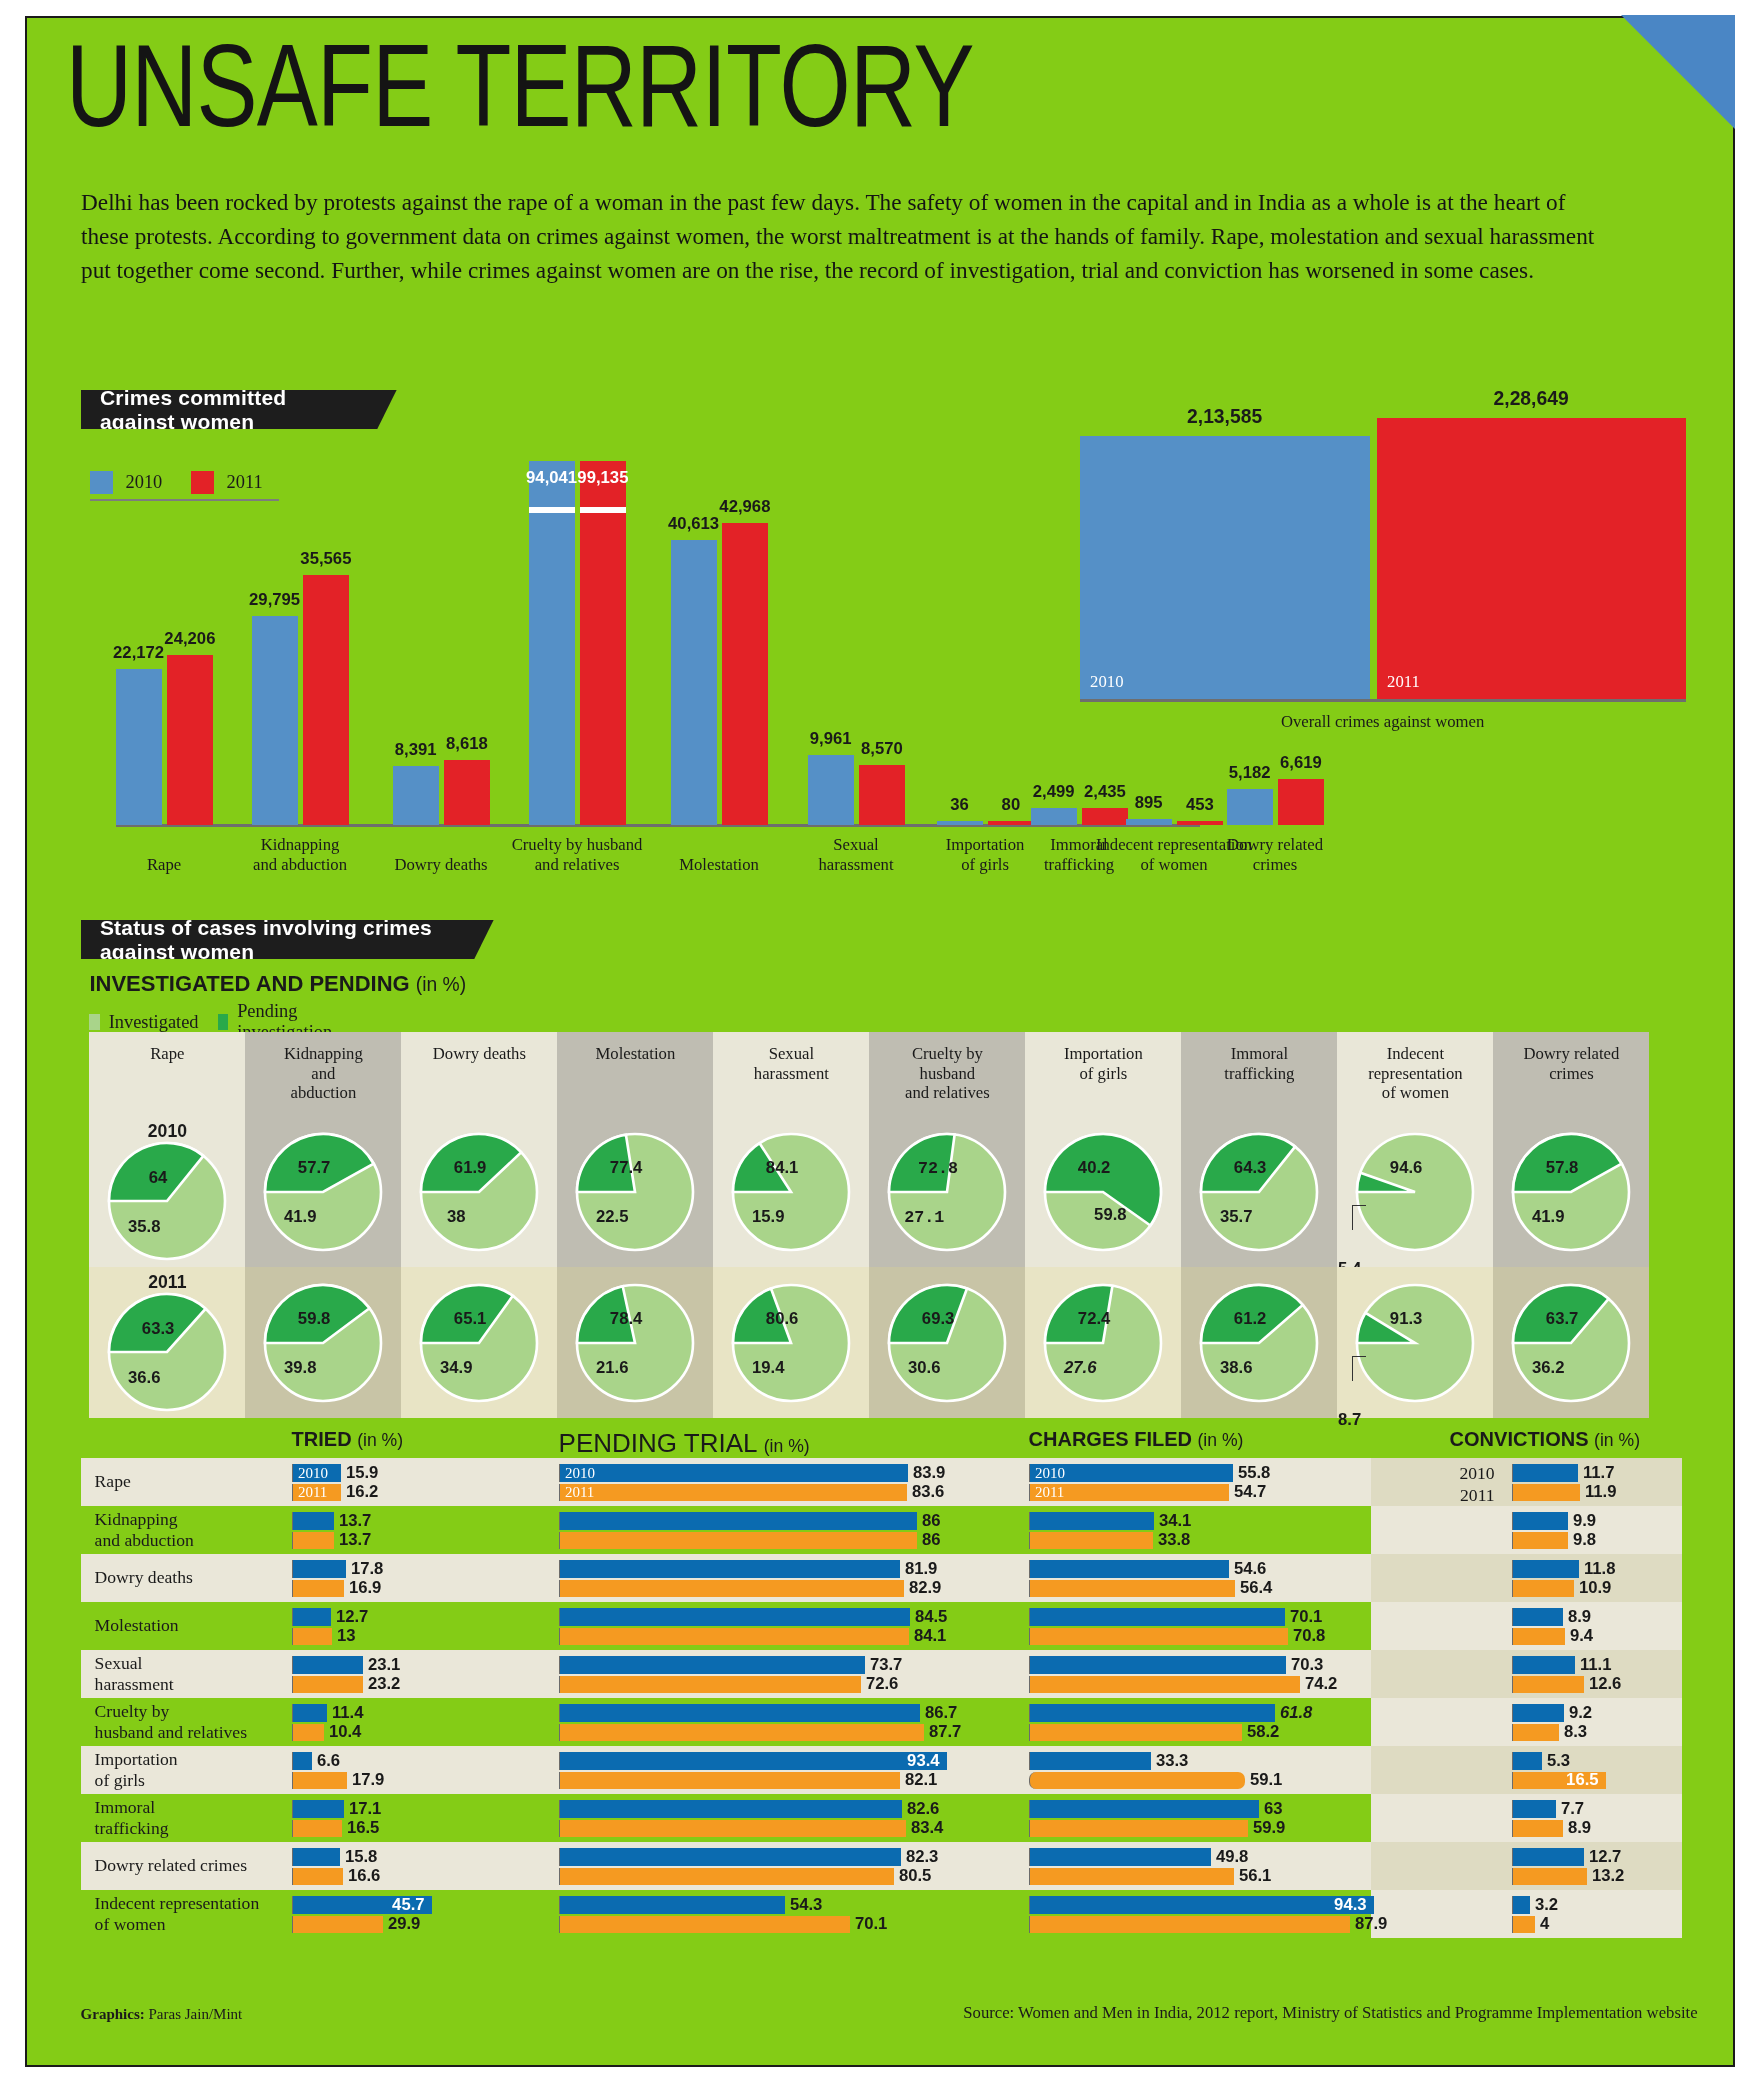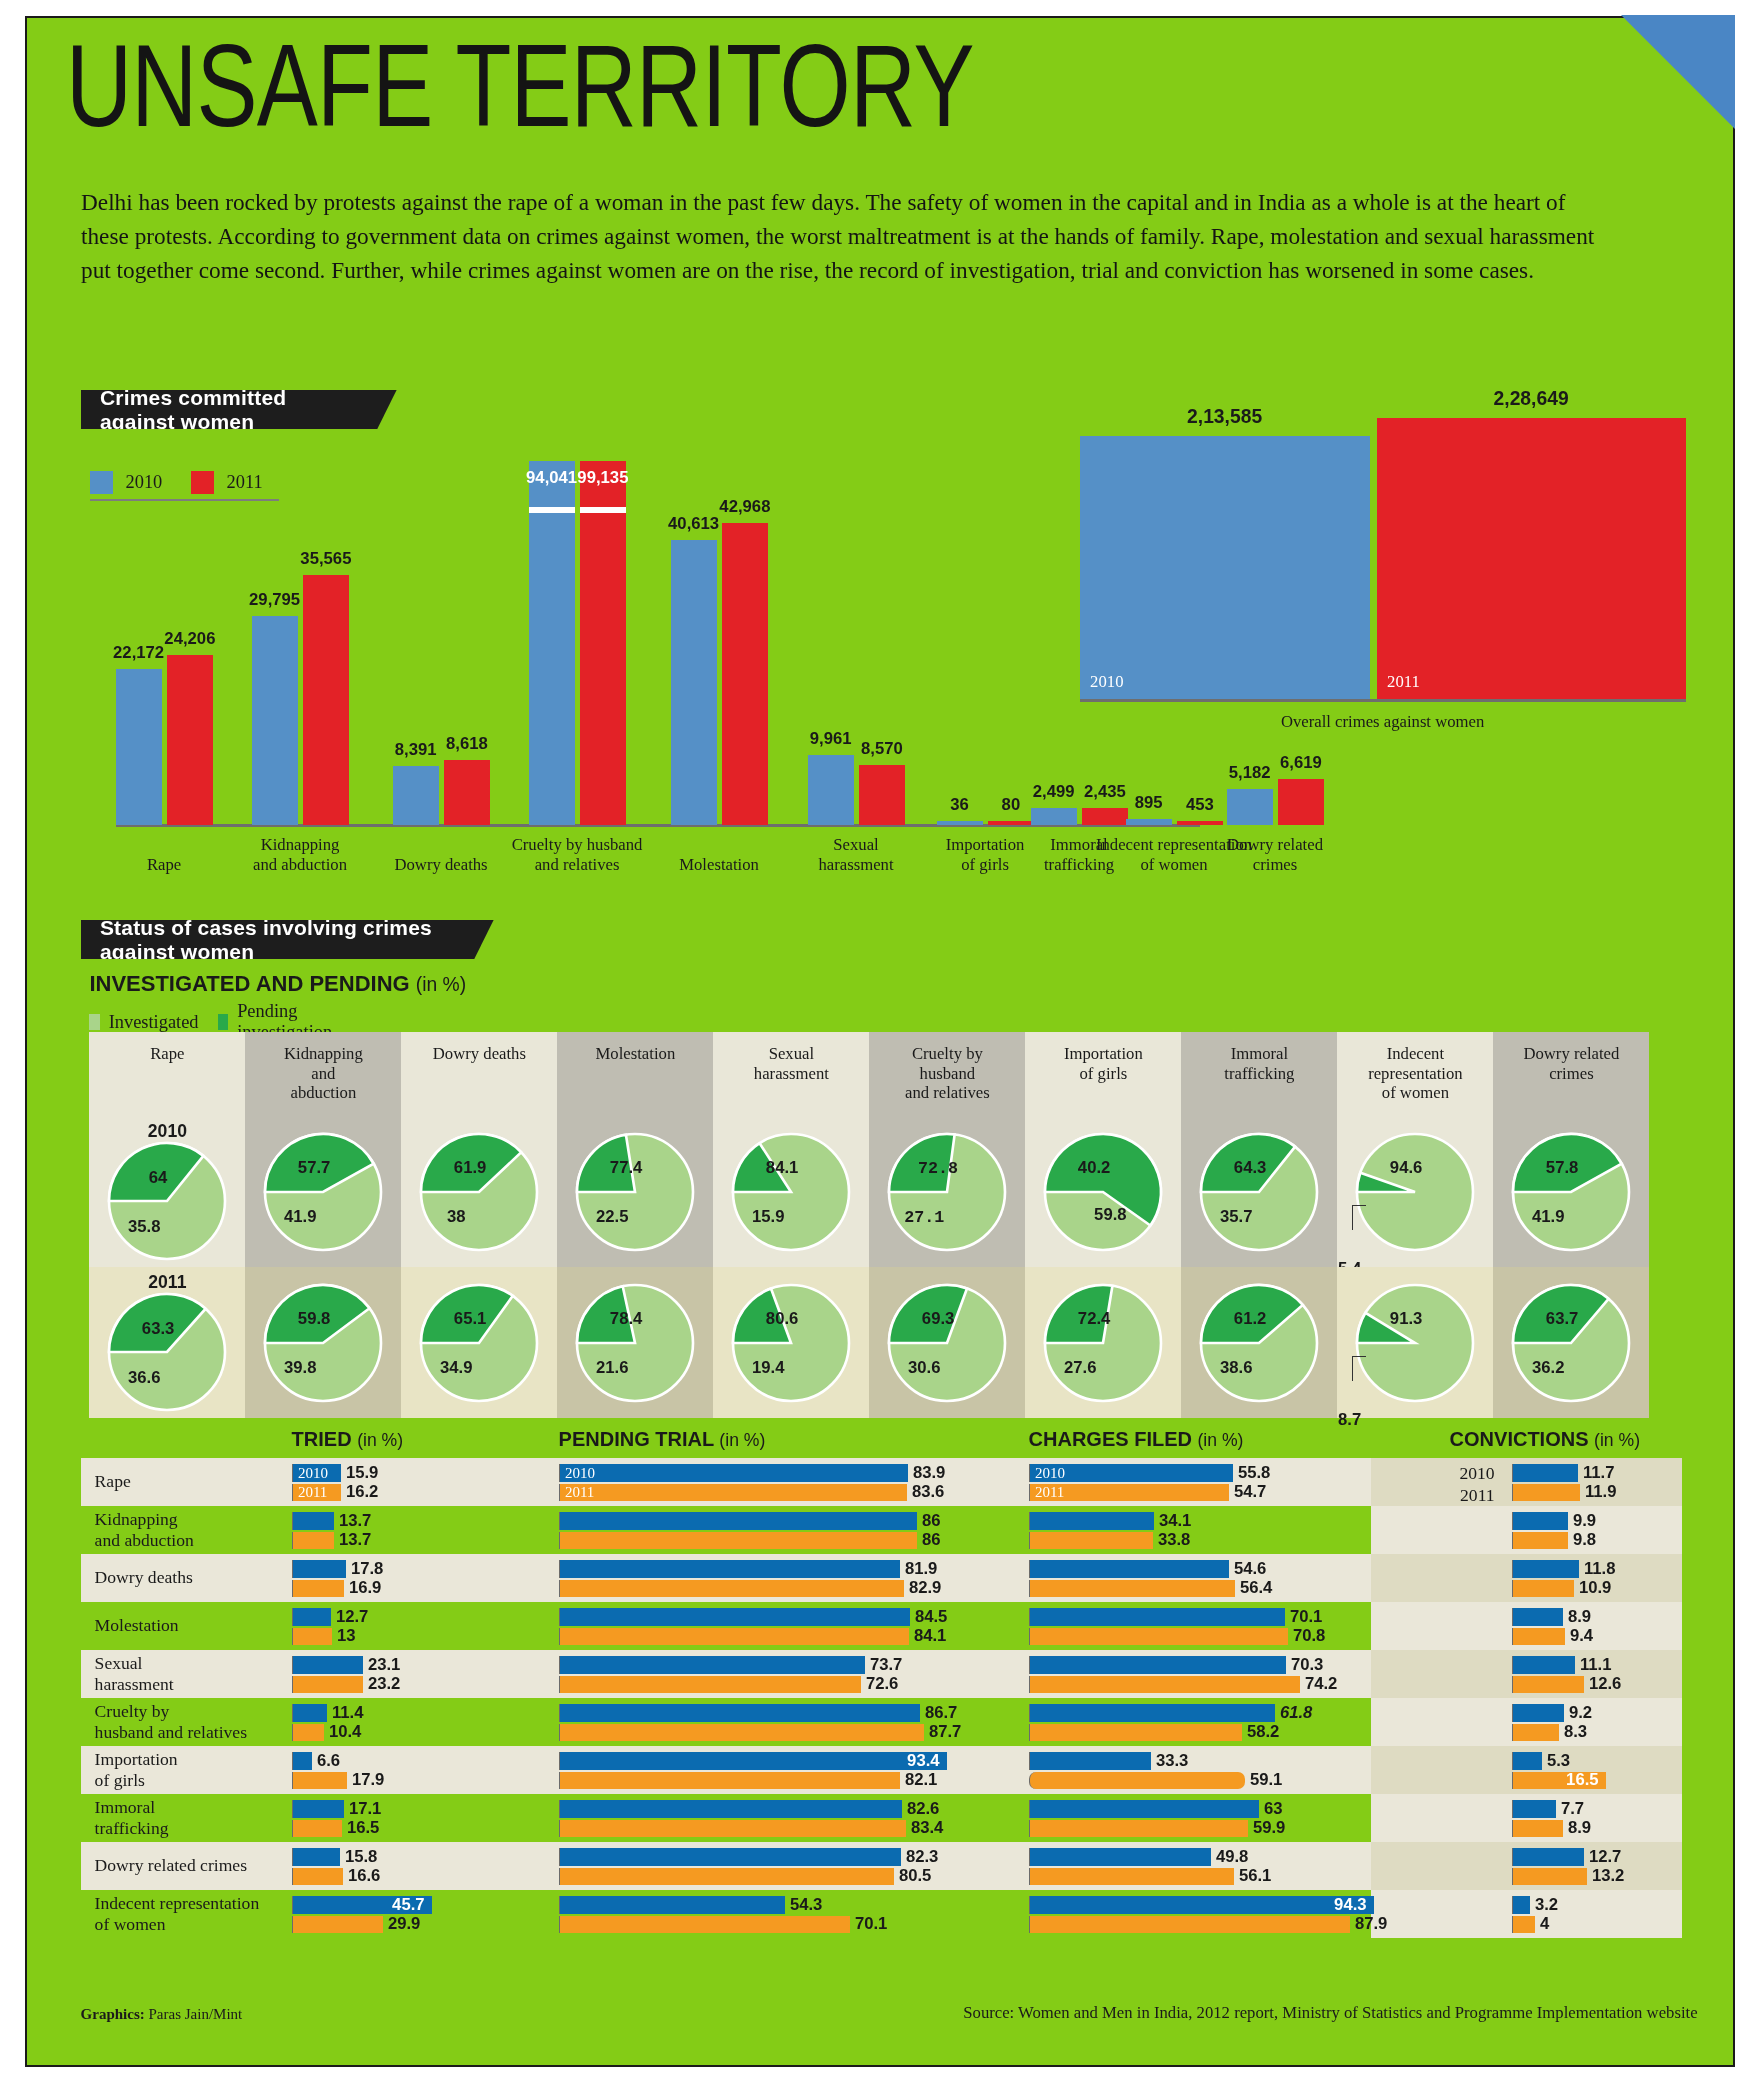--- a/index.html
+++ b/index.html
@@ -464,21 +464,21 @@
               <span class="pv" style="left: 56%; top: 70%; transform: translate(-50%, -50%);">59.8</span>
             </div>
           </div>
           <div class="pie-cell shade-a2">
             <div class="pie" style="margin-top: 0px;">
               <svg width="116" height="116" viewBox="0 0 132 132">
       <circle cx="66" cy="66" r="66" fill="#a9d48a" stroke="#ffffff" stroke-width="3"></circle>
       <path d="M 66 66 L 0 66.00000000000001 A 66 66 0 0 1 76.73405290286235 0.8787276822807115 Z" fill="#29a94a" stroke="#ffffff" stroke-width="3"></path>
     </svg>
               <span class="pv" style="left: 42%; top: 30%; transform: translate(-50%, -50%);">72.4</span>
-              <span class="pv" style="left: 30%; top: 72%; transform: translate(-50%, -50%);">27.6</span>
+              <span class="pv" style="left: 30%; top: 72%; transform: translate(-50%, -50%); font-style: italic;">27.6</span>
             </div>
           </div>
         </div>
         <div class="pie-col">
           <div class="ptitle shade-b">Immoral<br>trafficking</div>
           <div class="pie-cell shade-b">
             <div class="pie" style="margin-top: 0px;">
               <svg width="116" height="116" viewBox="0 0 132 132">
       <circle cx="66" cy="66" r="66" fill="#a9d48a" stroke="#ffffff" stroke-width="3"></circle>
       <path d="M 66 66 L 0 66.00000000000001 A 66 66 0 0 1 107.10399351221545 14.36220650194521 Z" fill="#29a94a" stroke="#ffffff" stroke-width="3"></path>
@@ -544,21 +544,21 @@
               <span class="pv" style="left: 42%; top: 30%; transform: translate(-50%, -50%);">63.7</span>
               <span class="pv" style="left: 30%; top: 72%; transform: translate(-50%, -50%);">36.2</span>
             </div>
           </div>
         </div>
       </div>
   </div>
 
   <div id="btable">
       <div class="colhead" style="left: 211px;"><span style="font-weight: bold; font-size: 20px;">TRIED </span><span>(in %)</span></div>
-      <div class="colhead" style="left: 478px;"><span style="font-weight: bold; font-size: 20px;">PENDING TRIAL </span><span>(in %)</span></div>
+      <div class="colhead" style="left: 478px;"><span style="font-weight: normal; font-size: 26px;">PENDING TRIAL </span><span>(in %)</span></div>
       <div class="colhead" style="left: 948px;"><span style="font-weight: bold; font-size: 20px;">CHARGES FILED </span><span>(in %)</span></div>
       <div class="colhead" style="left: 1369px;"><span style="font-weight: bold; font-size: 20px;">CONVICTIONS </span><span>(in %)</span></div>
       <div style="margin-top: 30px;">
         <div class="trow alt">
           <div class="conv-band" style="left: 1290px; width: 311px;"></div>
           <div class="rlabel">Rape</div>
           <div class="metric" style="position: absolute; left: 211px; width: 140px; top: 0px; bottom: 0px;">
             <div class="hb y2010" style="width: 49px; border-left: 1.8px solid rgb(107, 107, 107);">
               <span class="hv">15.9</span>
               <span class="hyr">2010</span>

